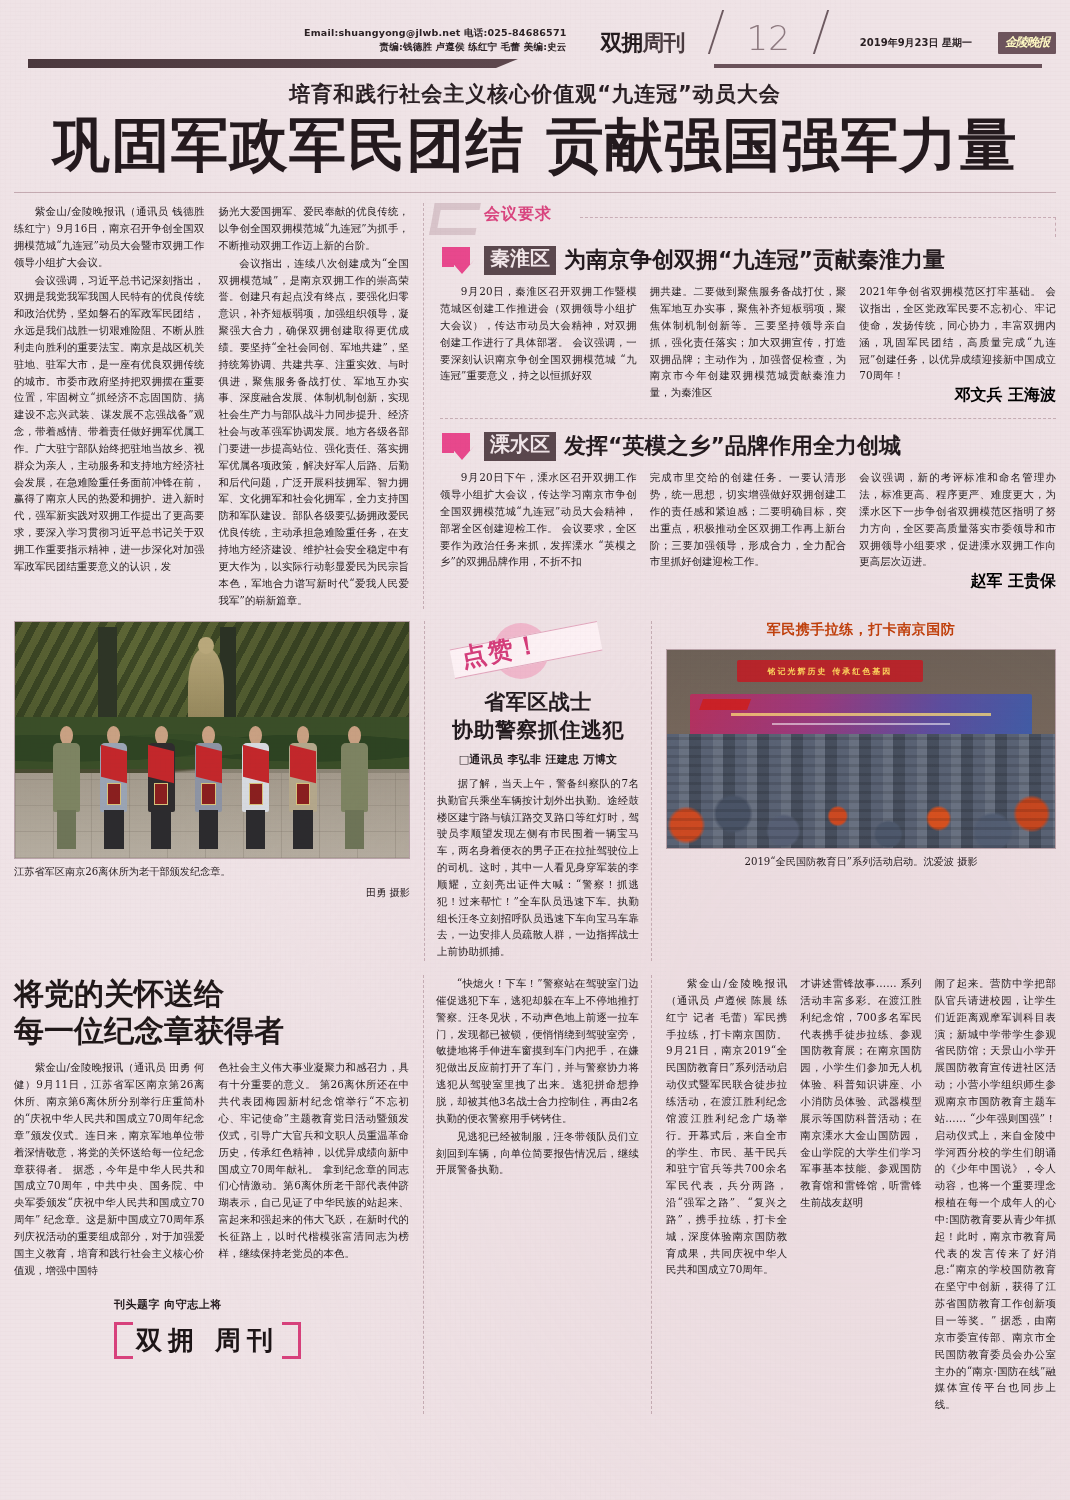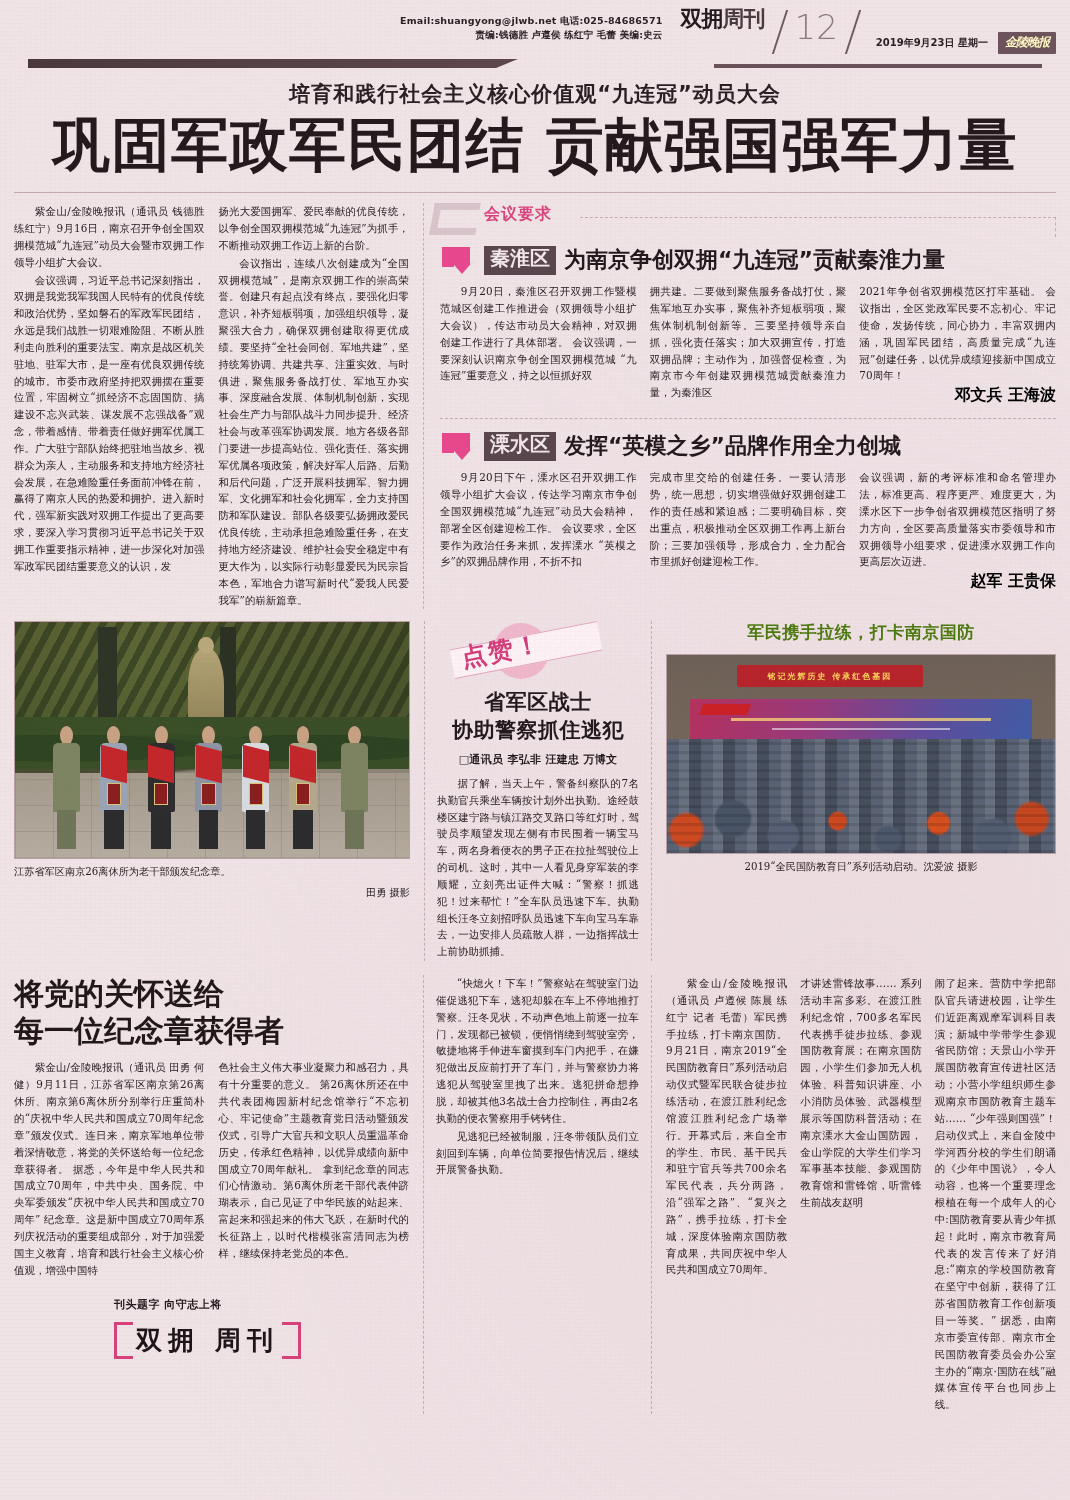--- a/index.html
+++ b/index.html
@@ -28,21 +28,21 @@
   }
 
   .page { position: absolute; inset: 0; padding: 0 14px; }
 
   
   .masthead {
     position: relative;
     height: 66px;
     padding-top: 10px;
   }
-  .mh-row { display: flex; align-items: flex-start; justify-content: flex-end; gap: 0; }
+  .mh-row { display: flex; align-items: flex-end; justify-content: flex-end; gap: 16px; }
   .mh-contact {
     text-align: right;
     font-size: 9.5px;
     line-height: 1.5;
     color: #2b2124;
     font-weight: bold;
     letter-spacing: .2px;
     padding-top: 4px;
     font-family: "DejaVu Sans", sans-serif;
   }
@@ -272,22 +272,22 @@
     text-align: center; font-size: 21px; font-weight: bold;
     color: #221a1e; line-height: 1.32; letter-spacing: .5px;
   }
   .mid-byline {
     text-align: center; font-size: 11px; font-weight: bold;
     color: #241c1f; padding: 7px 0 8px; letter-spacing: .3px;
   }
 
   
   .r-shoulder {
-    text-align: center; font-size: 17px; font-weight: bold;
-    color: #4d7c0f; letter-spacing: .5px;
+    text-align: center; font-size: 14px; font-weight: bold;
+    color: #c2410c; letter-spacing: .5px;
   }
   .r-head {
     text-align: center; font-size: 25px; font-weight: bold;
     color: #221a1e; line-height: 1.3; margin-top: 3px; letter-spacing: 0px;
   }
 
   
   .bot-zone { display: flex; margin-top: 14px; }
   .bot-left { width: 410px; padding-right: 14px; border-right: 1px dashed #c6aeb5; }
   .bot-center { width: 228px; padding: 0 12px; border-right: 1px dashed #c6aeb5; }

